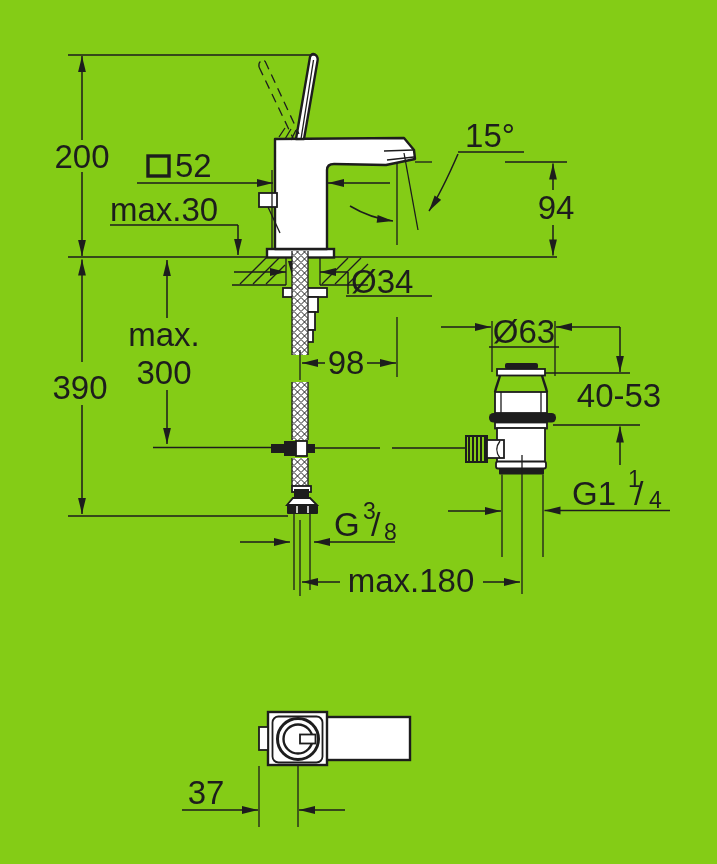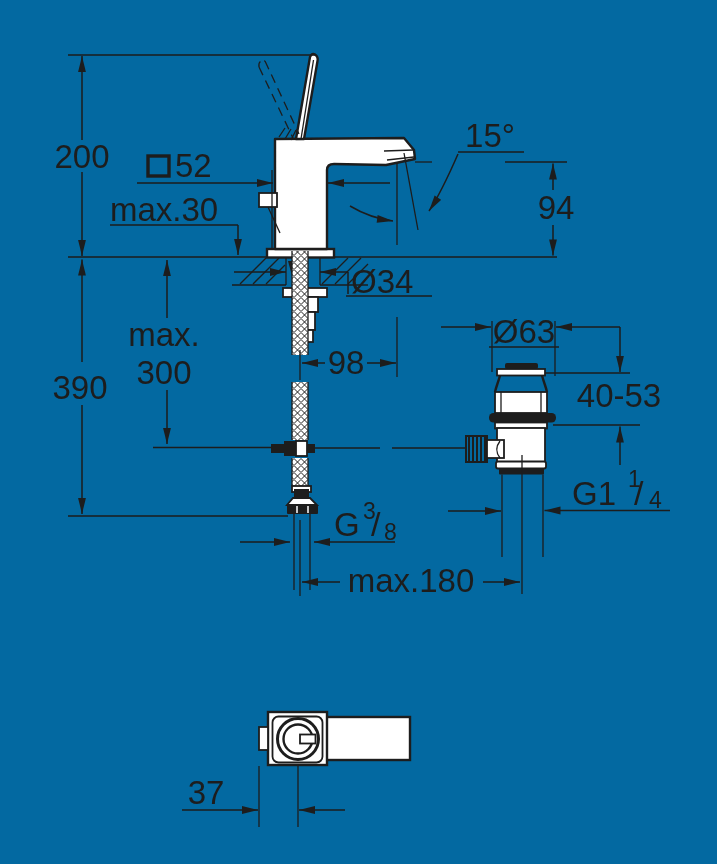--- a/index.html
+++ b/index.html
@@ -1,16 +1,16 @@
 <!DOCTYPE html>
 <html><head>
 <meta charset="utf-8">
 <style>
   html,body{margin:0;padding:0;background:#ffffff;}
-  .page{position:relative;width:717px;height:864px;background:#0369a1;overflow:hidden;}
+  .page{position:relative;width:717px;height:864px;background:#84cc16;overflow:hidden;}
   svg{position:absolute;left:0;top:0;}
   text{font-family:"Liberation Sans",sans-serif;fill:#1d1d1d;}
   .dim{stroke:#1d1d1d;stroke-width:1.5;fill:none;}
   .thin{stroke:#1d1d1d;stroke-width:1.3;fill:none;}
   .obj{stroke:#1d1d1d;stroke-width:2.4;fill:#ffffff;}
   .obj-nf{stroke:#1d1d1d;stroke-width:2.4;fill:none;}
   .det{stroke:#1d1d1d;stroke-width:1.8;fill:#ffffff;}
   .blk{fill:#1d1d1d;stroke:none;}
   .lbl{font-size:33px;}
   .small{font-size:23px;}

